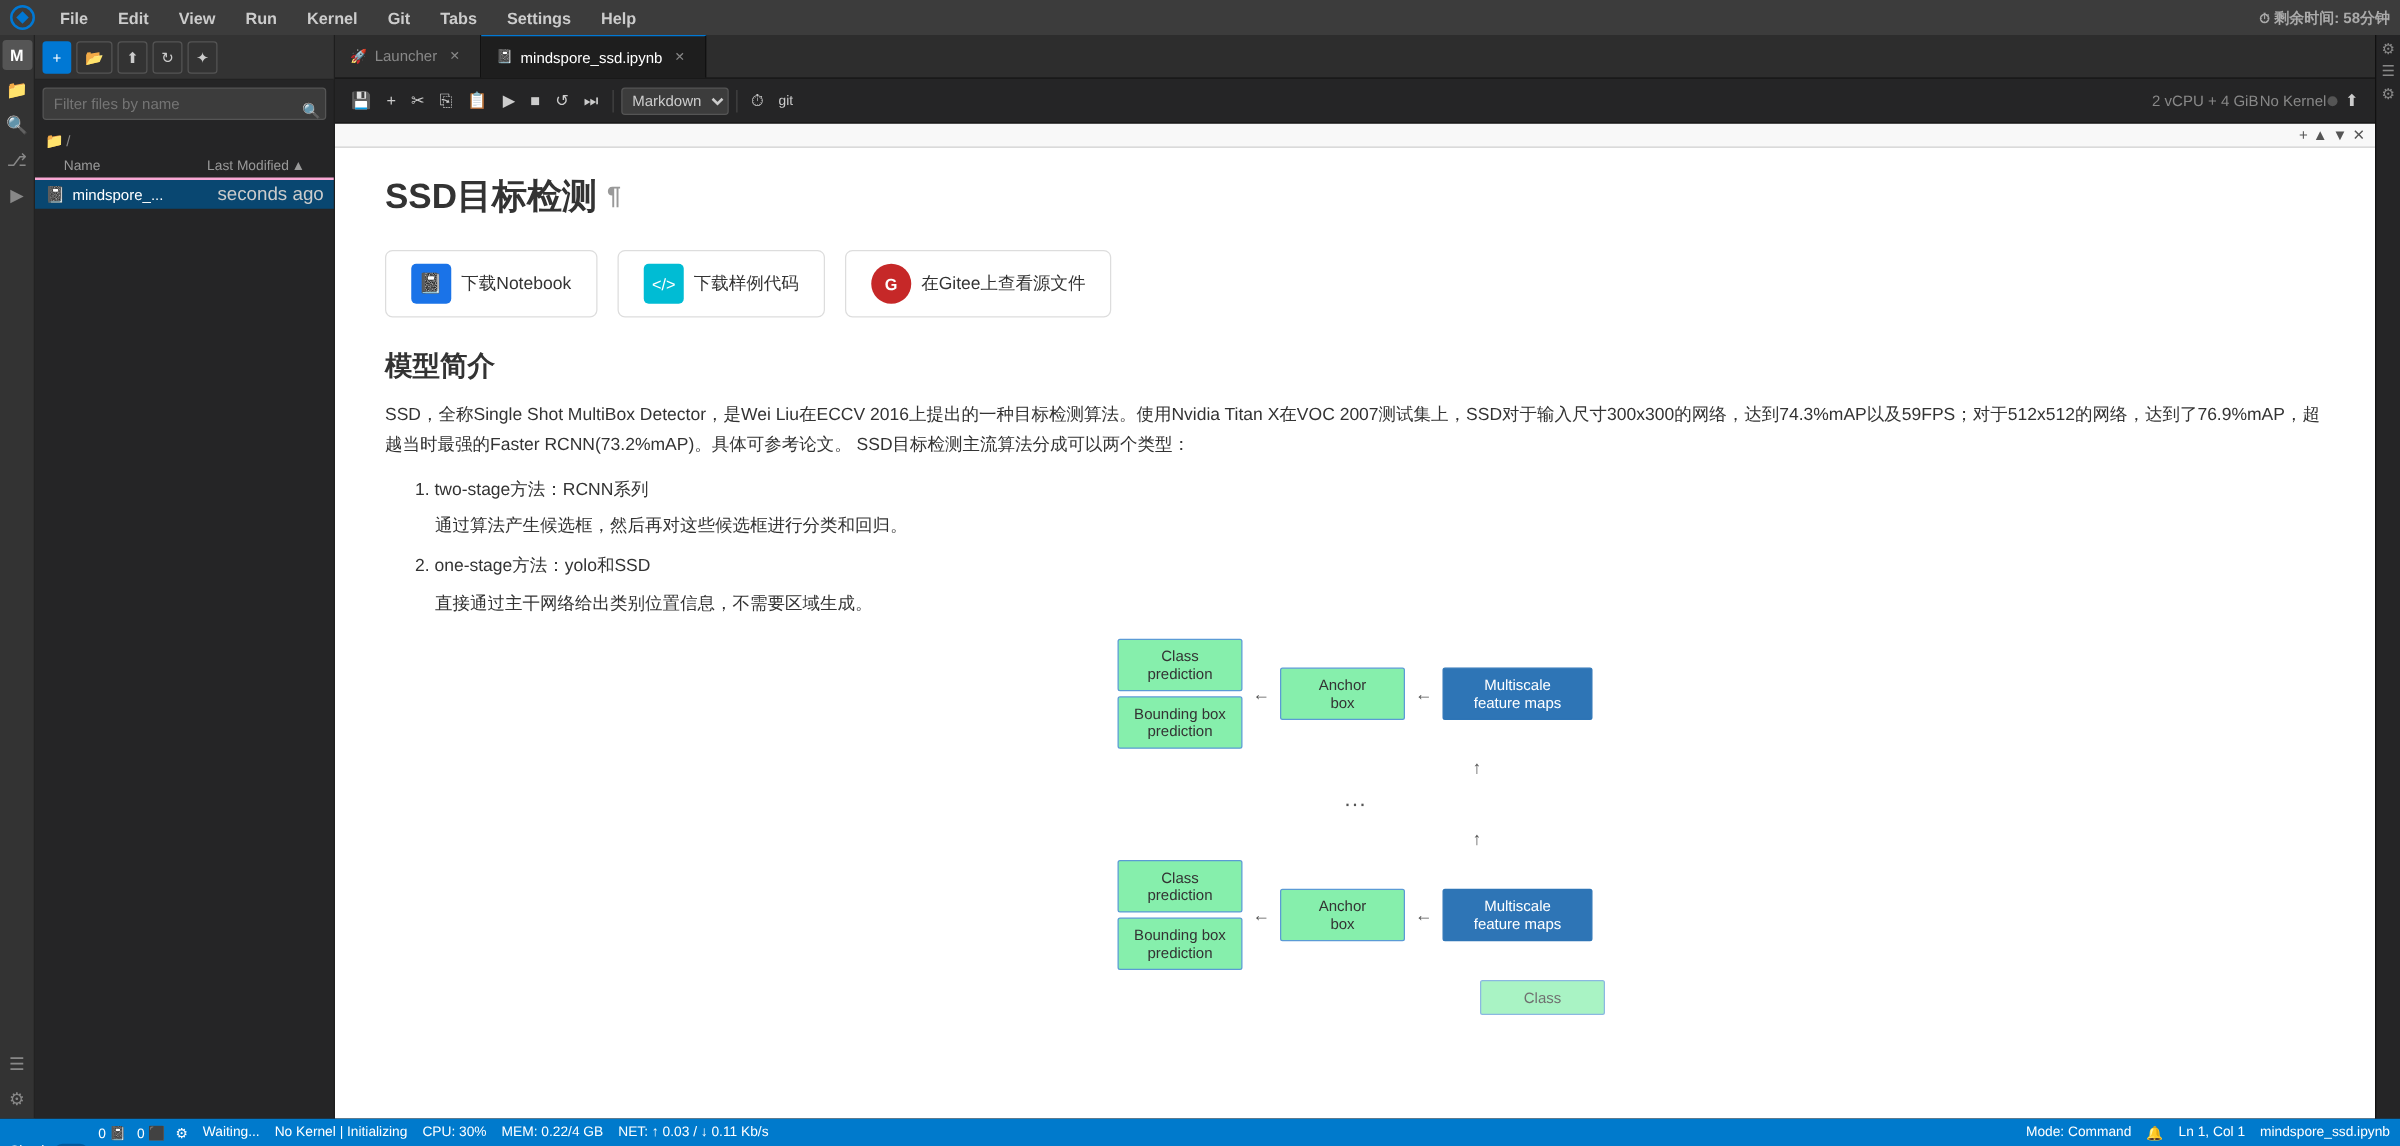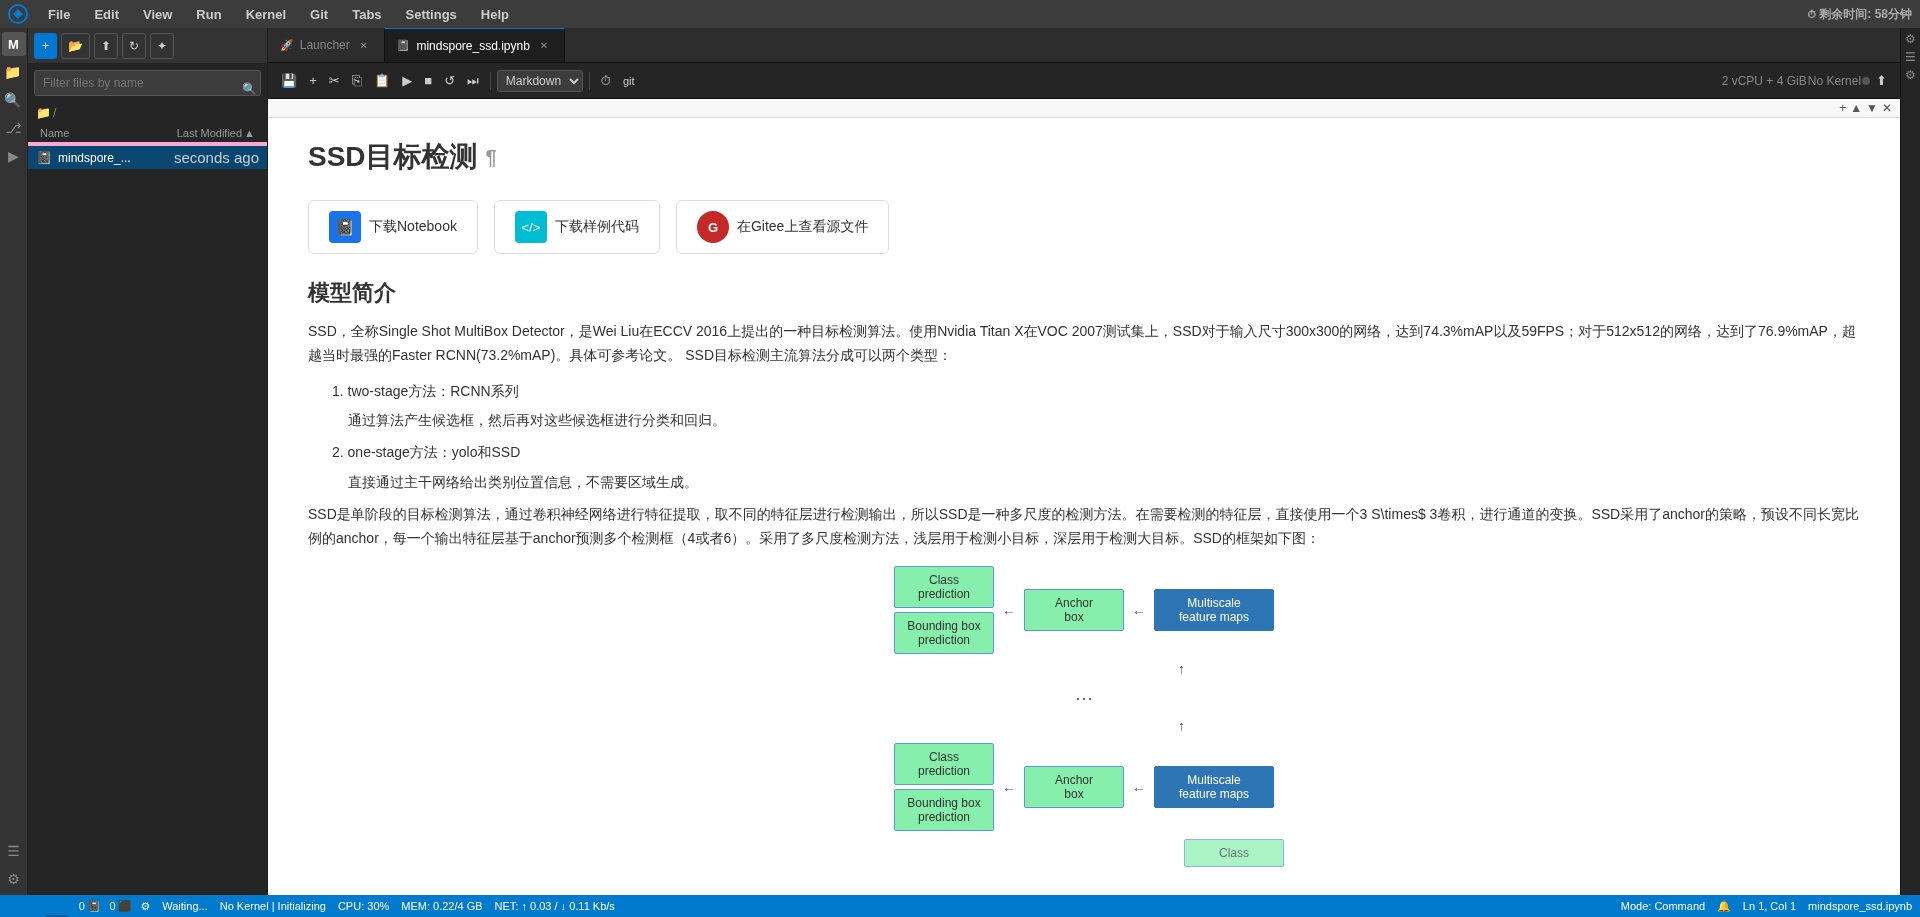--- a/index.html
+++ b/index.html
@@ -38,21 +38,21 @@
     .btn-new { background: #0078d4; color: #fff; border: none; border-radius: 3px; padding: 3px 8px; cursor: pointer; display: flex; align-items: center; gap: 4px; font-size: 12px; height: 26px; }
     .btn-icon { background: transparent; border: 1px solid #555; color: #ccc; border-radius: 3px; padding: 3px 6px; cursor: pointer; font-size: 12px; height: 26px; display: flex; align-items: center; }
 
     .sidebar-search { padding: 6px; }
     .search-input-wrap { position: relative; display: flex; align-items: flex-end; }
     .search-input { width: 100%; background: #3c3c3c; border: 1px solid #555; border-radius: 3px; color: #ccc; padding: 4px 24px 4px 8px; font-size: 12px; outline: none; height: 26px; }
     .search-icon-btn { position: absolute; right: 4px; background: transparent; border: none; color: #888; cursor: pointer; font-size: 12px; }
 
     .breadcrumb { padding: 4px 8px; color: #888; font-size: 12px; display: flex; align-items: center; gap: 2px; }
 
-    .file-list-header { display: flex; padding: 3px 12px; border-bottom: 4px solid #f9a8d4; font-size: 11px; color: #999; }
+    .file-list-header { display: flex; padding: 3px 23px; border-bottom: 2px solid #f9a8d4; font-size: 11px; color: #999; }
     .col-name { flex: 1; }
     .col-modified { width: 100px; text-align: right; cursor: pointer; display: flex; align-items: center; justify-content: flex-end; gap: 2px; }
 
     .file-item { display: flex; align-items: center; padding: 3px 8px; cursor: pointer; }
     .file-item.active { background: #094771; color: #fff; }
     .file-icon { width: 16px; height: 16px; margin-right: 6px; flex-shrink: 0; }
     .file-name { flex: 1; font-size: 12px; overflow: hidden; text-overflow: ellipsis; white-space: nowrap; }
     .file-modified { width: 100px; text-align: right; font-size: 15px; color: #888; }
     .file-item.active .file-modified { color: #ccc; }
 
@@ -279,21 +279,20 @@
 
       <div class="section-title">模型简介</div>
 
       <p class="body-text">SSD，全称Single Shot MultiBox Detector，是Wei Liu在ECCV 2016上提出的一种目标检测算法。使用Nvidia Titan X在VOC 2007测试集上，SSD对于输入尺寸300x300的网络，达到74.3%mAP以及59FPS；对于512x512的网络，达到了76.9%mAP，超越当时最强的Faster RCNN(73.2%mAP)。具体可参考论文。 SSD目标检测主流算法分成可以两个类型：</p>
 
       <div class="list-item-nb">1. two-stage方法：RCNN系列</div>
       <div class="list-sub">通过算法产生候选框，然后再对这些候选框进行分类和回归。</div>
       <div class="list-item-nb">2. one-stage方法：yolo和SSD</div>
       <div class="list-sub">直接通过主干网络给出类别位置信息，不需要区域生成。</div>
 
-      <p class="body-text">SSD是单阶段的目标检测算法，通过卷积神经网络进行特征提取，取不同的特征层进行检测输出，所以SSD是一种多尺度的检测方法。在需要检测的特征层，直接使用一个3 S\times$ 3卷积，进行通道的变换。SSD采用了anchor的策略，预设不同长宽比例的anchor，每一个输出特征层基于anchor预测多个检测框（4或者6）。采用了多尺度检测方法，浅层用于检测小目标，深层用于检测大目标。SSD的框架如下图：</p>
 
       <div class="diagram-container">
 
         <div class="diagram-row">
           <div style="display:flex; flex-direction:column; gap:4px;">
             <div class="diagram-box">Class<br>prediction</div>
             <div class="diagram-box">Bounding box<br>prediction</div>
           </div>
           <div class="diagram-arrow">←</div>
           <div class="diagram-box">Anchor<br>box</div>

